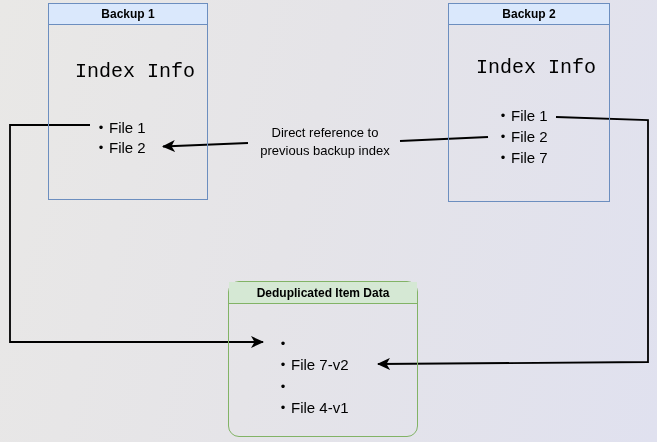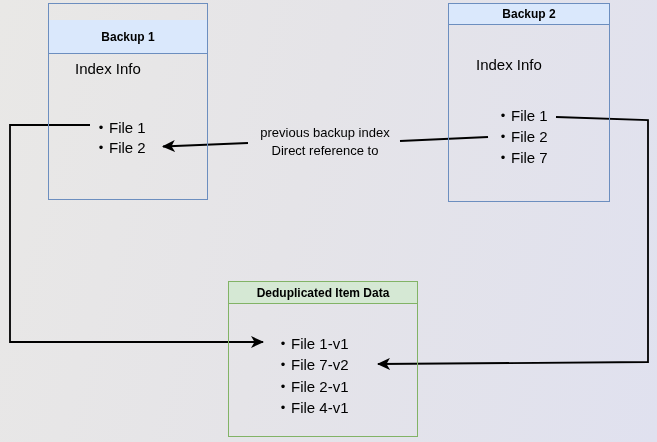--- a/index.html
+++ b/index.html
@@ -8,29 +8,29 @@
     width:657px;height:442px;
     overflow:hidden;
     font-family:"Liberation Sans", sans-serif;
     color:#000;
     background:linear-gradient(105deg, var(--bg-left) 0%, #e5e4e8 45%, var(--bg-right) 100%);
   }
   .connectors{position:absolute;left:0;top:0;width:657px;height:442px;pointer-events:none;}
   .connectors path{fill:none;stroke:var(--line);stroke-width:1.8px;}
   .box{position:absolute;border:1.5px solid;box-sizing:border-box;background:transparent;}
   .box.blue{border-color:var(--blue-border);}
-  .box.green{border-color:var(--green-border);}
+  .box.green{border-color:var(--green-border);border-radius:11px;}
   .box-header{
     box-sizing:border-box;border-bottom:1.5px solid;
     display:flex;align-items:center;justify-content:center;
     font-weight:bold;font-size:12px;line-height:1;
   }
   .blue .box-header{background:var(--blue-fill);border-color:var(--blue-border);}
   .green .box-header{background:var(--green-fill);border-color:var(--green-border);}
-  .body-label{position:absolute;font-size:15px;}
+  .body-label{position:absolute;font-size:20px;font-family:Liberation Mono, monospace;}
   .file-list{position:absolute;font-size:15px;}
   .li{display:flex;align-items:center;}
   .dot{width:16px;text-align:center;font-size:13px;}
   .annotation{
     position:absolute;left:240px;top:124px;width:170px;
     text-align:center;font-size:13px;line-height:18px;
   }
 </style>
 </head>
 <body>
@@ -43,21 +43,21 @@
         <path d="M0,0 L13,6 L0,12 L3.5,6 Z" style="fill:var(--line);stroke:none;"></path>
       </marker>
     </defs>
     <path d="M90,125 H10 V342 H263" marker-end="url(#arrow)"></path>
     <path d="M556,117 L648,120 L648,362 L378,364" marker-end="url(#arrow)"></path>
     <path d="M488,137 L400,141"></path>
     <path d="M248,143 L163,146.5" marker-end="url(#arrow)"></path>
   </svg>
 
   <div class="box blue" style="left:48px;top:3px;width:160px;height:197px;">
-    <div class="box-header" style="height:34px;margin-top:16px;">
+    <div class="box-header" style="height:21px;">
       <span>Backup 1</span>
     </div>
     <div class="body-label" style="left:26px;top:56px;">Index Info</div>
     <div class="file-list" style="left:44px;top:114px;line-height:20px;">
         <div class="li">
         <span class="dot">•</span>
         <span>File 1</span>
       </div>
         <div class="li">
         <span class="dot">•</span>
@@ -87,35 +87,33 @@
       </div>
   </div>
 
   <div class="box green" style="left:228px;top:281px;width:190px;height:156px;">
     <div class="box-header" style="height:22px;">
       <span>Deduplicated Item Data</span>
     </div>
     <div class="file-list" style="left:46px;top:51px;line-height:21.4px;">
         <div class="li">
         <span class="dot">•</span>
-        <span>File 1-v1</span>
       </div>
         <div class="li">
         <span class="dot">•</span>
         <span>File 7-v2</span>
       </div>
         <div class="li">
         <span class="dot">•</span>
-        <span>File 2-v1</span>
       </div>
         <div class="li">
         <span class="dot">•</span>
         <span>File 4-v1</span>
       </div>
       </div>
   </div>
 
   <div class="annotation">
+    <div>Direct reference to</div>
     <div>previous backup index</div>
-    <div>Direct reference to</div>
   </div>
 
 </div>
 
 </body></html>

